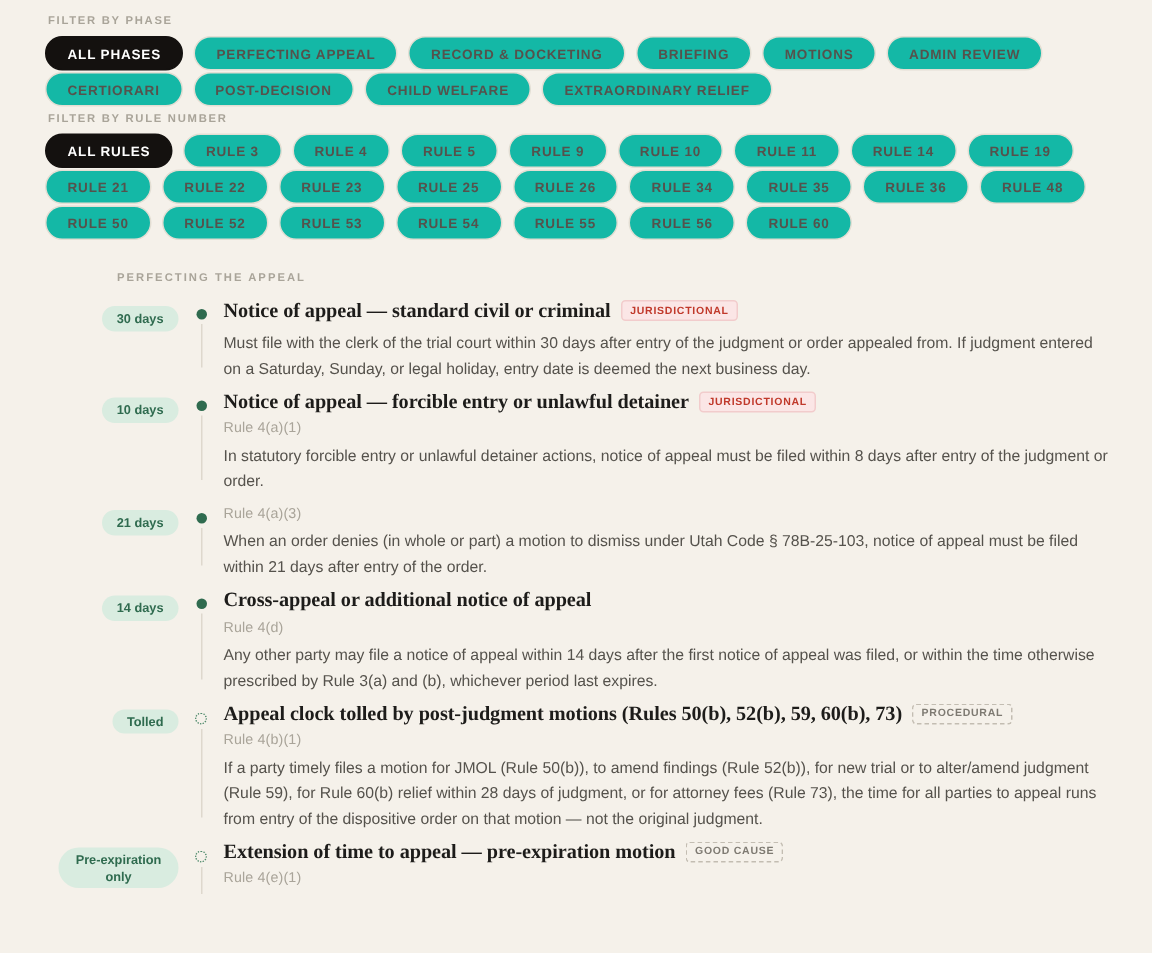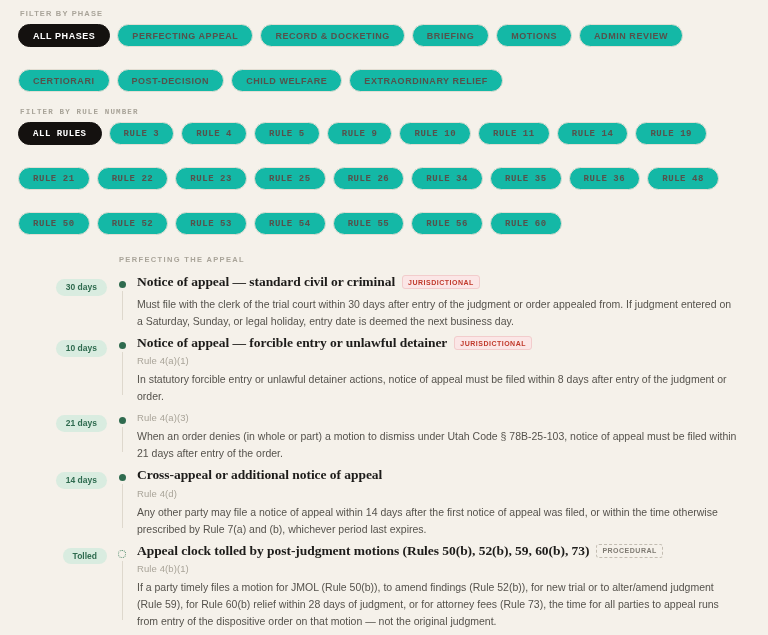--- a/index.html
+++ b/index.html
@@ -14,42 +14,42 @@
     background: #f5f1ea;
     font-family: "Liberation Sans", sans-serif;
     color: #2e2e2b;
     -webkit-font-smoothing: antialiased;
   }
 
   .page {
     width: 768px;
     height: 517px;
     position: relative;
-    padding: 9px 0 0 4px;
+    padding: 9px 0 0 16px;
   }
 
   
   .filter-block {
     padding: 0 14px;
   }
-  .filter-block.second { margin-top: 16px; font-family: Liberation Mono, monospace; }
+  .filter-block.second { margin-top: 3px; }
 
   .filter-label {
     font-size: 7.5px;
     letter-spacing: 1.15px;
     font-weight: 700;
     color: #a9a499;
     text-transform: uppercase;
     margin: 0 0 6px 2px;
   }
 
   .pill-row {
     display: flex;
     flex-wrap: wrap;
-    gap: 22px 7px;
+    gap: 1px 7px;
     margin-bottom: 0;
   }
 
   .pill {
     display: inline-flex;
     align-items: center;
     justify-content: center;
     height: 23px;
     padding: 0 14px;
     border-radius: 999px;
@@ -75,21 +75,21 @@
     margin-top: 20px;
     padding: 0 0 0 0;
   }
 
   .section-head {
     font-size: 7.5px;
     letter-spacing: 1.35px;
     font-weight: 700;
     color: #a9a499;
     text-transform: uppercase;
-    margin-left: 115px;
+    margin-left: 62px;
     margin-bottom: 9px;
   }
 
   .entry {
     display: flex;
     align-items: flex-start;
     margin-bottom: 0;
     padding-bottom: 4px;
   }
 
@@ -104,21 +104,21 @@
   .day-badge {
     display: inline-block;
     max-width: 80px;
     padding: 3px 10px;
     border-radius: 999px;
     background: #d9ece0;
     color: #2f6b4f;
     font-size: 8.5px;
     font-weight: 700;
     line-height: 1.25;
-    text-align: left;
+    text-align: center;
     white-space: normal;
   }
 
   .markercol {
     width: 30px;
     flex: 0 0 30px;
     display: flex;
     flex-direction: column;
     align-items: center;
     padding-top: 8px;
@@ -388,21 +388,21 @@
           </div>
           <div class="markercol">
             <div class="dot"></div>
             <div class="connector"></div>
           </div>
           <div class="body">
             <div class="title-row">
               <div class="entry-title">Cross-appeal or additional notice of appeal</div>
             </div>
             <div class="rule-ref">Rule 4(d)</div>
-            <div class="desc">Any other party may file a notice of appeal within 14 days after the first notice of appeal was filed, or within the time otherwise prescribed by Rule 7(a) and (b), whichever period last expires.</div>
+            <div class="desc">Any other party may file a notice of appeal within 14 days after the first notice of appeal was filed, or within the time otherwise prescribed by Rule 3(a) and (b), whichever period last expires.</div>
           </div>
         </div>
         <div class="entry">
           <div class="daycol">
             <div class="day-badge">Tolled</div>
           </div>
           <div class="markercol">
             <div class="dot hollow"></div>
             <div class="connector"></div>
           </div>

